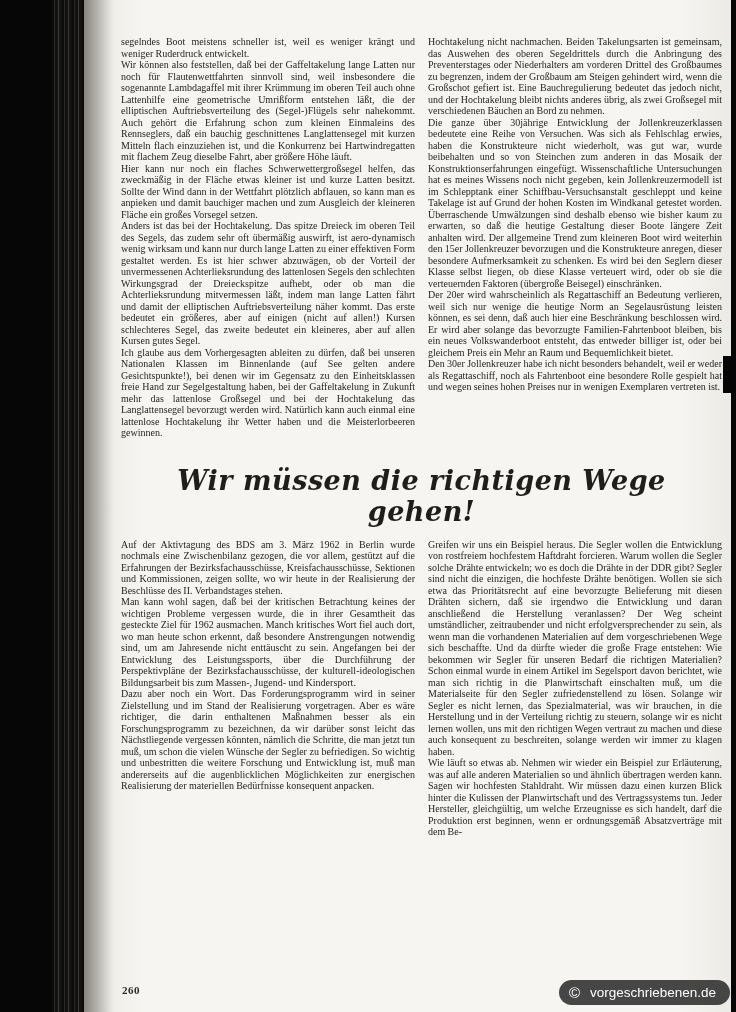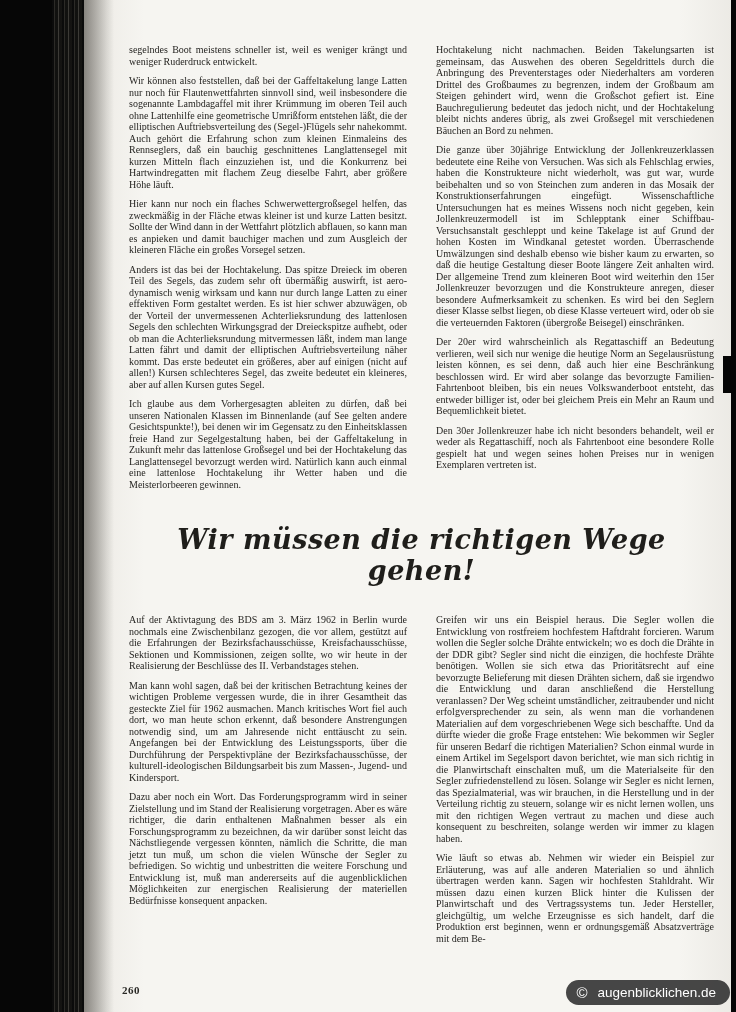--- a/index.html
+++ b/index.html
@@ -42,28 +42,28 @@
   }
   .col {
     flex: 1 1 0;
     font-size: 10px;
     line-height: 11.5px;
     text-align: justify;
     hyphens: auto;
     -webkit-hyphens: auto;
     word-spacing: -0.2px;
   }
-  .col p { margin: 8px; }
+  .col p { margin: 0; }
   .heading {
     font-family: "DejaVu Serif", "Liberation Serif", serif;
     font-style: italic;
     font-weight: 600;
     font-size: 27px;
     text-align: center;
-    margin: 26px 0 20px 0;
+    margin: 26px 0 12px 0;
     color: #1f1e1b;
     letter-spacing: .5px;
   }
   .page-number {
     position: absolute;
     left: 38px; bottom: 16px;
     font-size: 11px;
     font-weight: bold;
     letter-spacing: .5px;
     color: #2a2926;
@@ -136,15 +136,15 @@
       </div>
 
     </div>
     <div class="page-number">260</div>
   </div>
 
   <div class="notch"></div>
 
   <div class="watermark">
     <span class="wm-icon">©</span>
-    <span class="wm-text">augenblicklichen.de</span>
+    <span class="wm-text">vorgeschriebenen.de</span>
   </div>
 </div>
 
 </body></html>

